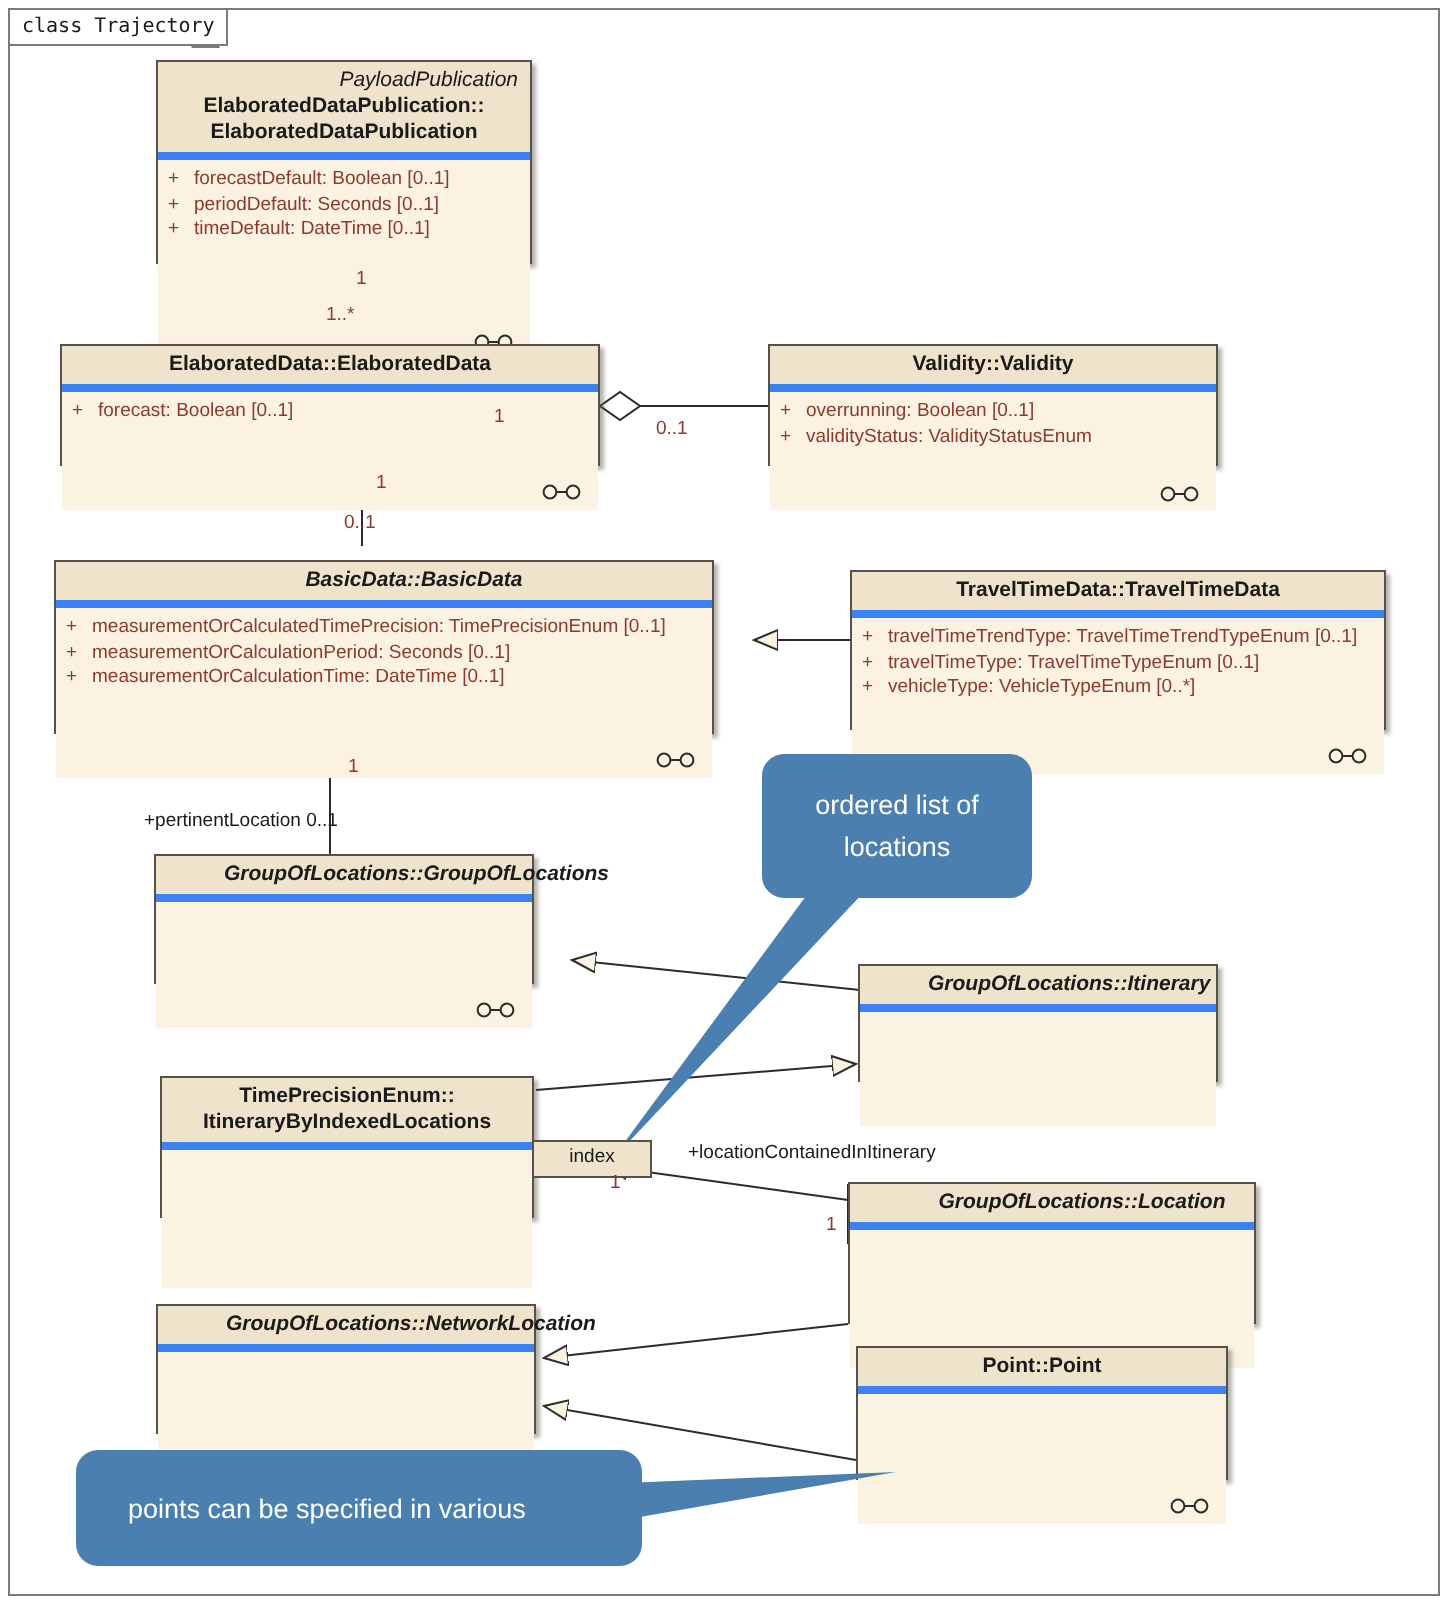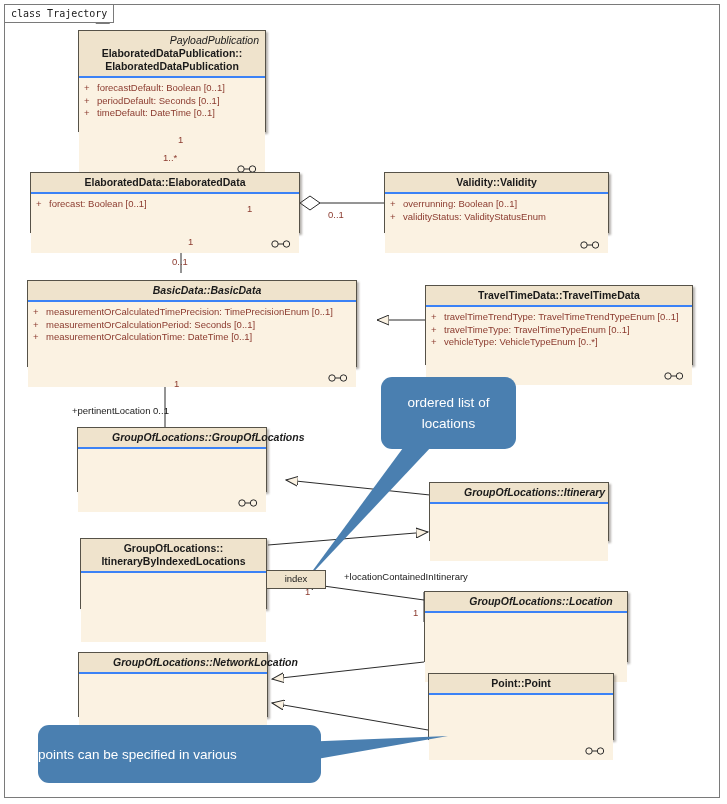--- a/index.html
+++ b/index.html
@@ -52,21 +52,21 @@
   .cls{
     position:absolute;
     box-sizing:border-box;
     border:1px solid #565248;
     background:#FBF2E2;
     box-shadow:2px 2px 2px rgba(90,85,75,.45);
     z-index:3;
   }
   .cls-hdr{
     box-sizing:border-box;
-    border-bottom:2px solid #3b82f6;
+    border-bottom:4px solid #3b82f6;
     background:#EFE3CC;
     text-align:center;
     padding:3px 4px 3px 4px;
     font-size:10.5px;
     color:#1a1a1a;
     line-height:13px;
   }
   .cls-hdr .stereo{
     display:block;
     text-align:right;
@@ -133,21 +133,21 @@
     background:#4A7FB0;
     border-radius:11px;
     color:#ffffff;
     font-size:13.5px;
     line-height:21px;
     text-align:center;
     z-index:5;
     display:flex;
     align-items:center;
     justify-content:center;
-    padding:4px 0;
+    padding:4px 26px;
   }
   .note.left{text-align:right;justify-content:flex-start;}
   .note-line{display:block;}
 
   svg.links{
     position:absolute;left:0;top:0;
     width:727px;height:804px;
     z-index:2;
     overflow:visible;
   }
@@ -305,21 +305,21 @@
 
   <div class="cls" style="left:429px;top:482px;width:180px;height:59px;">
     <div class="cls-hdr ital">
       <span>GroupOfLocations::Itinerary</span>
     </div>
     <div class="cls-body"></div>
   </div>
 
   <div class="cls" style="left:80px;top:538px;width:187px;height:71px;">
     <div class="cls-hdr bold">
-      <span>GroupOfLocations::</span><br>
+      <span>TimePrecisionEnum::</span><br>
       <span>ItineraryByIndexedLocations</span>
     </div>
     <div class="cls-body"></div>
   </div>
 
   <div class="qualifier" style="left:266px;top:570px;width:60px;height:19px;">index</div>
 
   <div class="cls" style="left:424px;top:591px;width:204px;height:71px;">
     <div class="cls-hdr ital">
       <span>GroupOfLocations::Location</span>

